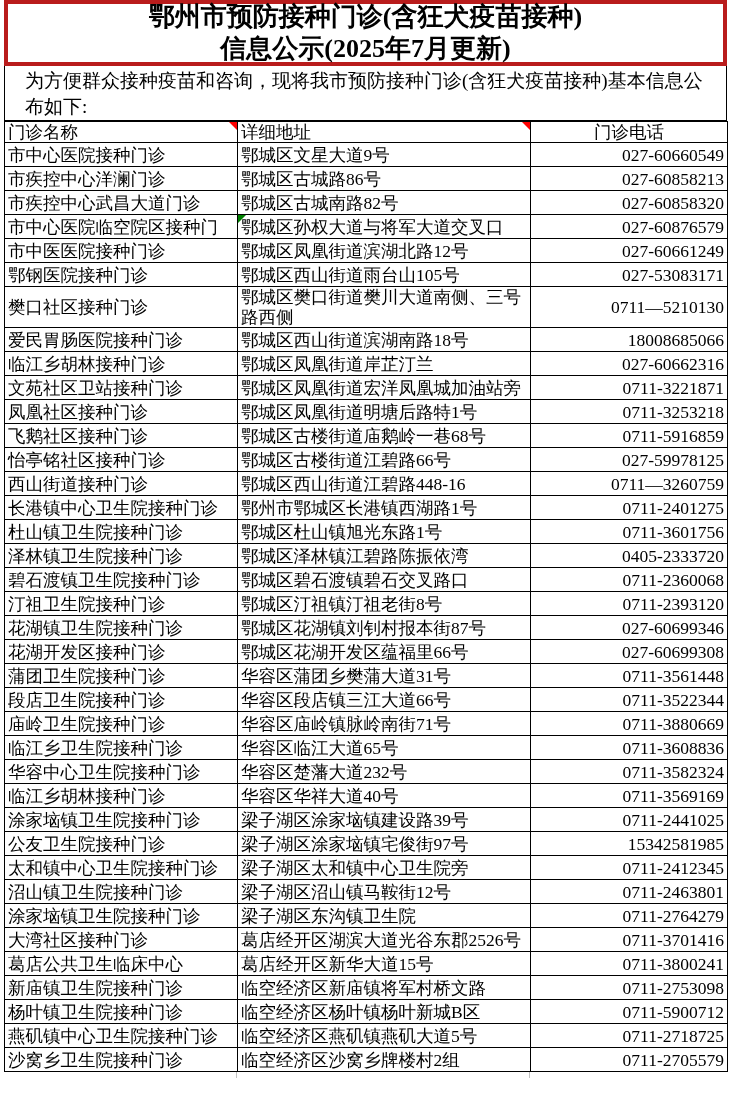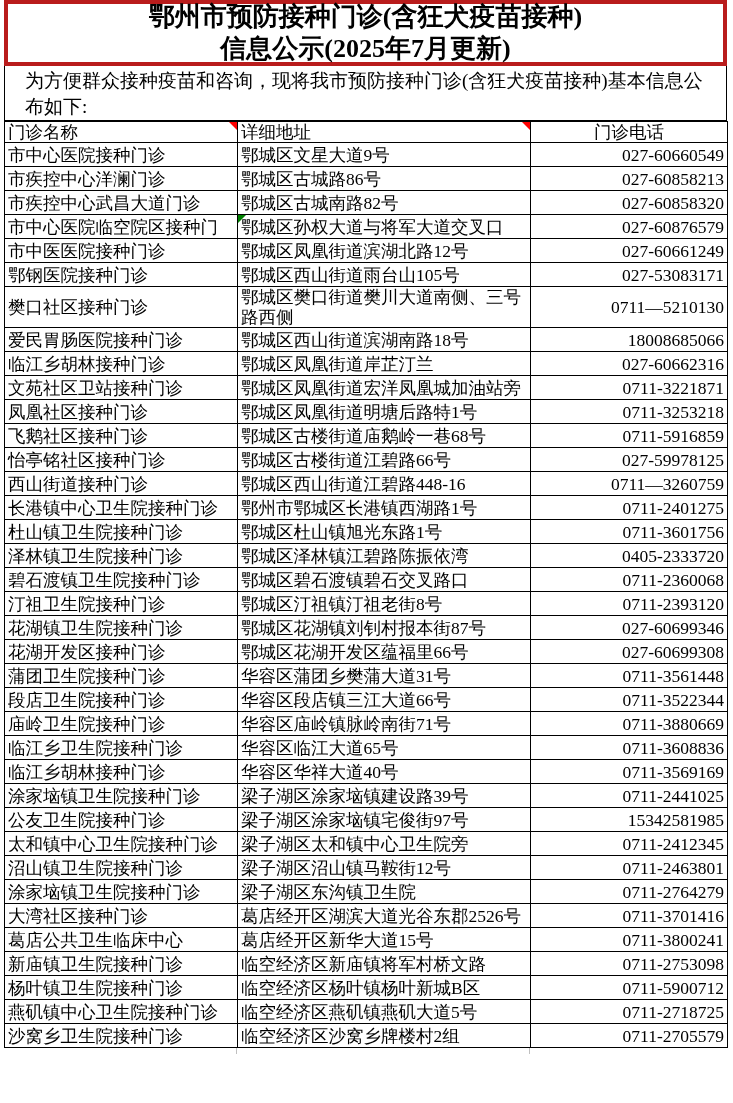--- a/index.html
+++ b/index.html
@@ -198,20 +198,25 @@
           <td class="c-name">庙岭卫生院接种门诊</td>
           <td class="c-addr"><span>华容区庙岭镇脉岭南街71号</span></td>
           <td class="c-phone">0711-3880669</td>
         </tr>
         <tr class="row">
           <td class="c-name">临江乡卫生院接种门诊</td>
           <td class="c-addr"><span>华容区临江大道65号</span></td>
           <td class="c-phone">0711-3608836</td>
         </tr>
         <tr class="row">
+          <td class="c-name">华容中心卫生院接种门诊</td>
+          <td class="c-addr"><span>华容区楚藩大道232号</span></td>
+          <td class="c-phone">0711-3582324</td>
+        </tr>
+        <tr class="row">
           <td class="c-name">临江乡胡林接种门诊</td>
           <td class="c-addr"><span>华容区华祥大道40号</span></td>
           <td class="c-phone">0711-3569169</td>
         </tr>
         <tr class="row">
           <td class="c-name">涂家垴镇卫生院接种门诊</td>
           <td class="c-addr"><span>梁子湖区涂家垴镇建设路39号</span></td>
           <td class="c-phone">0711-2441025</td>
         </tr>
         <tr class="row">

